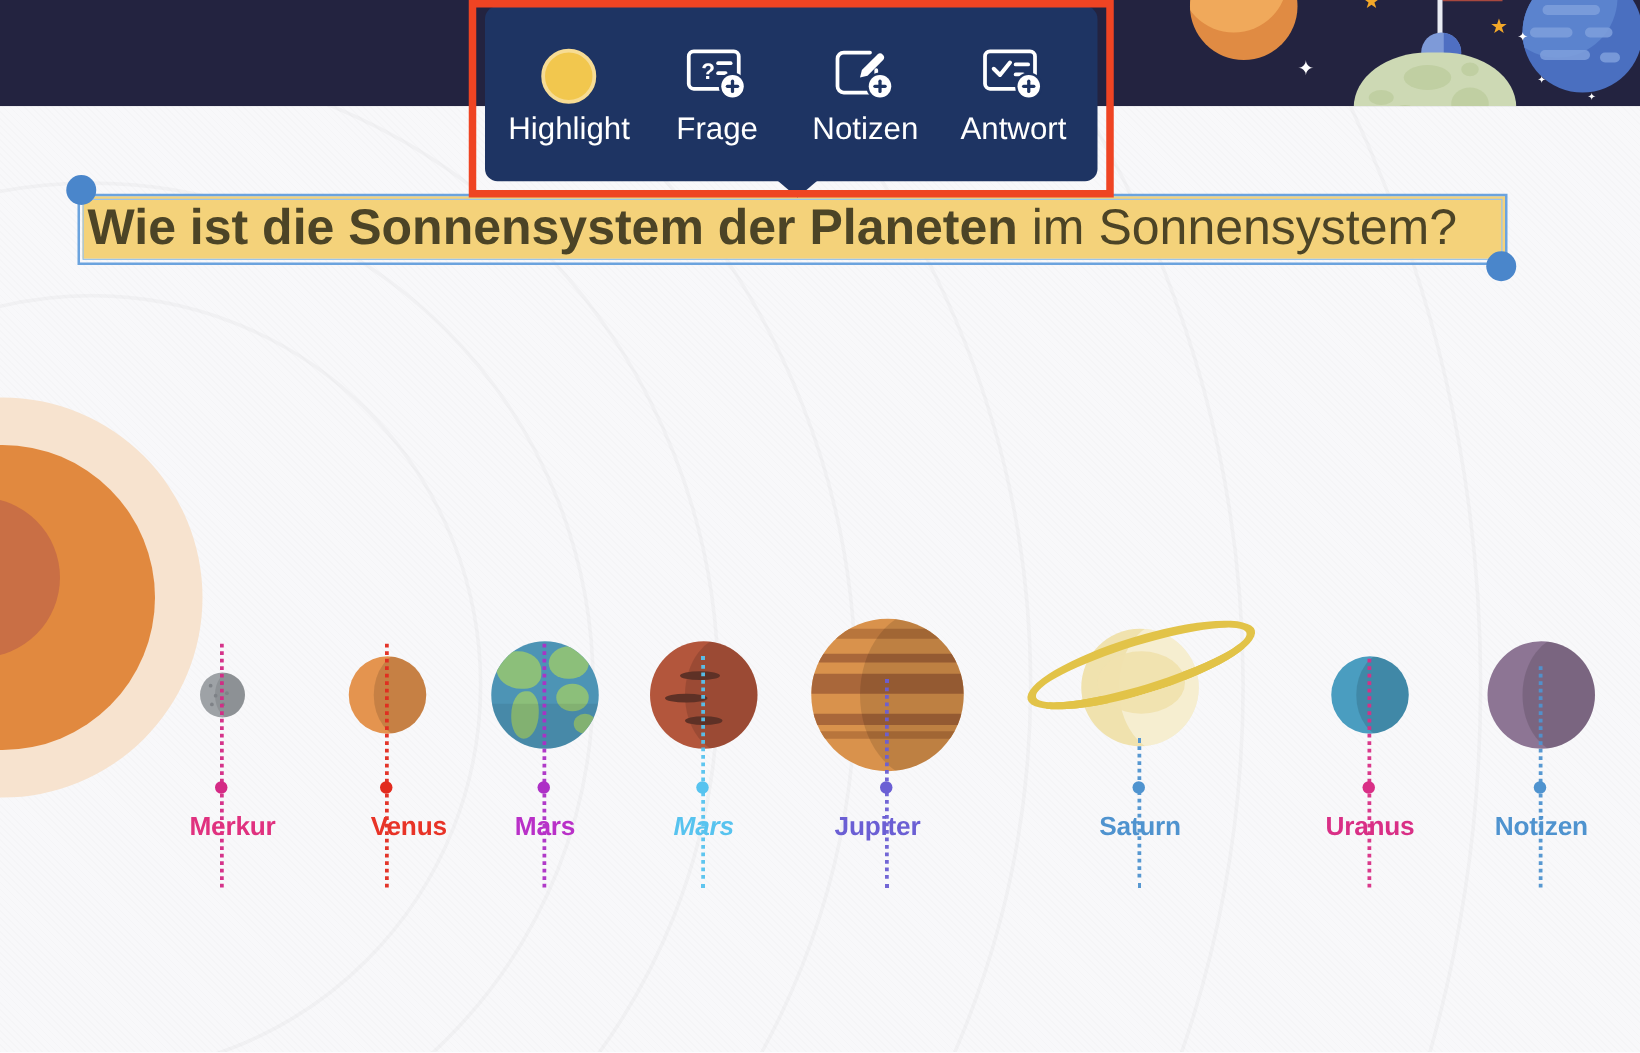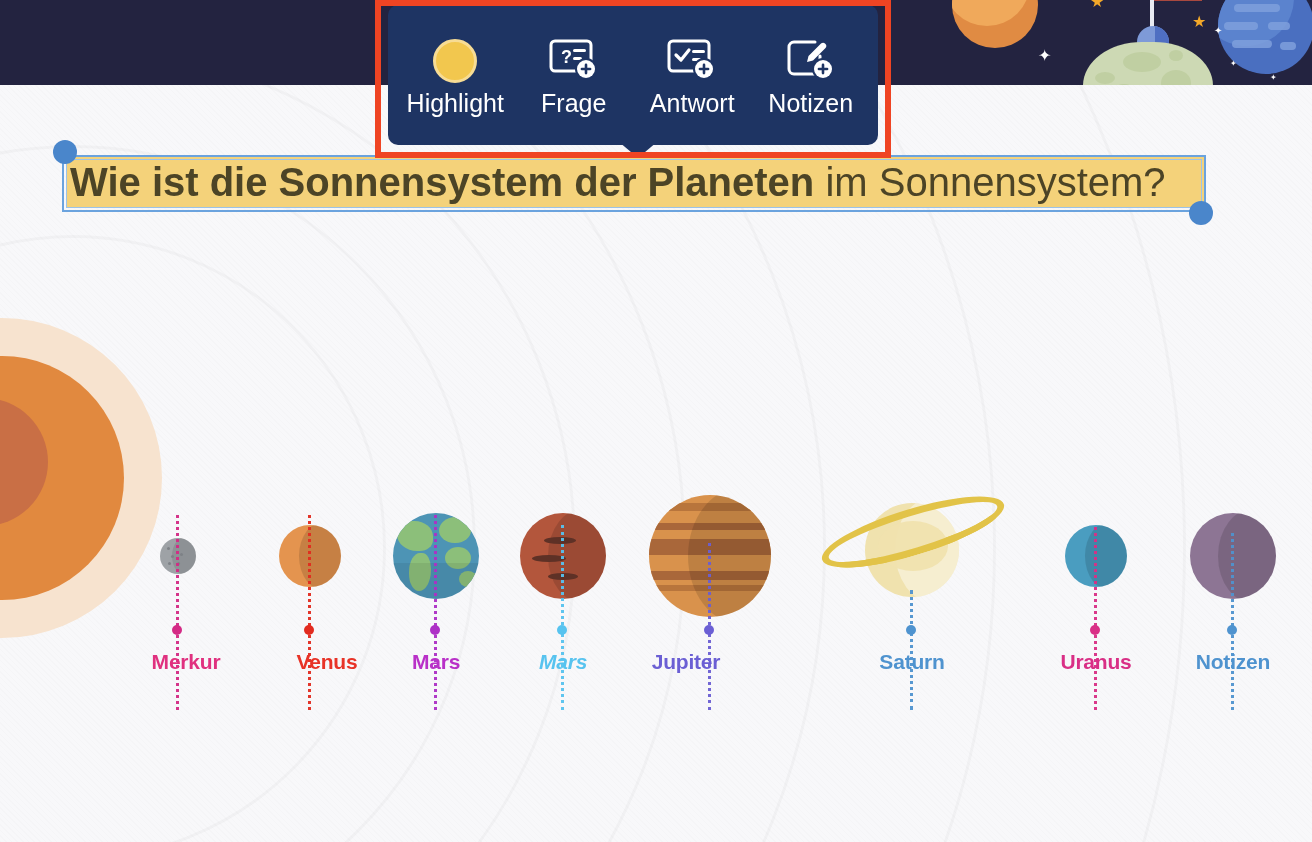--- a/index.html
+++ b/index.html
@@ -402,21 +402,21 @@
     <div class="planet" style="left:649px; top:410px; width:122px; height:122px; background:#d9924c;">
       <div style="position:absolute;left:0;top:8px;width:122px;height:8px;background:#b8753c;"></div>
       <div style="position:absolute;left:0;top:28px;width:122px;height:7px;background:#a9673a;"></div>
       <div style="position:absolute;left:0;top:44px;width:122px;height:16px;background:#a9673a;"></div>
       <div style="position:absolute;left:0;top:76px;width:122px;height:9px;background:#a9673a;"></div>
       <div style="position:absolute;left:0;top:90px;width:122px;height:6px;background:#b8753c;"></div>
       <div class="shadow-cap" style="background:rgba(0,0,0,0.12);"></div>
     </div>
     <div class="dot-line" style="left:708px; top:458px; height:167px; color:#6b5fd4;"></div>
     <div class="end-dot" style="left:704px; top:540px; color:#6b5fd4;"></div>
-    <span class="planet-label" style="left: 686px; top: 565px; color: rgb(107, 95, 212);">Jupiter</span>
+    <span class="planet-label" style="left: 702px; top: 565px; color: rgb(107, 95, 212);">Jupiter</span>
 
     <div style="position:absolute;left:818px;top:380px;width:190px;height:130px;">
       <div style="position:absolute;left:47px;top:38px;width:94px;height:94px;border-radius:50%;background:#f0e2ae;"></div>
       <div style="position:absolute;left:47px;top:38px;width:94px;height:94px;border-radius:50%;overflow:hidden;">
         <div style="position:absolute;right:-14px;top:-6px;width:78px;height:106px;border-radius:50%;background:rgba(255,255,255,0.42);"></div>
       </div>
       <div style="position:absolute;left:0px;top:44px;width:190px;height:46px;border:7px solid #e2c348;border-radius:50%;box-sizing:border-box;transform:rotate(-17deg);"></div>
       <div style="position:absolute;left:60px;top:56px;width:70px;height:50px;background:#f0e2ae;opacity:.95;border-radius:50% 50% 50% 50%;"></div>
       <div style="position:absolute;left:0px;top:44px;width:190px;height:46px;border:7px solid transparent;border-bottom-color:#e2c348;border-radius:50%;box-sizing:border-box;transform:rotate(-17deg);"></div>
     </div>
@@ -471,42 +471,42 @@
           <rect x="36.7" y="25.6" width="2.6" height="10.8" rx="1.3" fill="#1e3463"></rect>
           <rect x="32.6" y="29.7" width="10.8" height="2.6" rx="1.3" fill="#1e3463"></rect>
         </svg>
       </div>
       <div class="tb-label">Frage</div>
     </div>
 
     <div class="tb-item">
       <div class="tb-icon">
         <svg width="52" height="46" viewBox="0 0 52 46" fill="none">
+          <path d="M30 4 H9 a5 5 0 0 0 -5 5 v22 a5 5 0 0 0 5 5 h21 a5 5 0 0 0 5 -5 V18" stroke="#ffffff" stroke-width="3" stroke-linecap="round"></path>
+          <path d="M22 24 L23.5 18 L36 5.5 a3.2 3.2 0 0 1 4.5 4.5 L28 22.5 Z" fill="#ffffff"></path>
+          <circle cx="38" cy="31" r="11" fill="#1e3463"></circle>
+          <circle cx="38" cy="31" r="9" fill="#ffffff"></circle>
+          <rect x="36.7" y="25.6" width="2.6" height="10.8" rx="1.3" fill="#1e3463"></rect>
+          <rect x="32.6" y="29.7" width="10.8" height="2.6" rx="1.3" fill="#1e3463"></rect>
+        </svg>
+      </div>
+      <div class="tb-label">Notizen</div>
+    </div>
+
+    <div class="tb-item">
+      <div class="tb-icon">
+        <svg width="52" height="46" viewBox="0 0 52 46" fill="none">
           <rect x="3" y="3" width="40" height="30" rx="4" stroke="#ffffff" stroke-width="3"></rect>
           <path d="M10 17 L15 22 L23 12" stroke="#ffffff" stroke-width="3.2" stroke-linecap="round" stroke-linejoin="round"></path>
           <rect x="26" y="12" width="13" height="3" rx="1.5" fill="#ffffff"></rect>
           <rect x="26" y="20" width="9" height="3" rx="1.5" fill="#ffffff"></rect>
           <circle cx="38" cy="31" r="11" fill="#1e3463"></circle>
           <circle cx="38" cy="31" r="9" fill="#ffffff"></circle>
           <rect x="36.7" y="25.6" width="2.6" height="10.8" rx="1.3" fill="#1e3463"></rect>
           <rect x="32.6" y="29.7" width="10.8" height="2.6" rx="1.3" fill="#1e3463"></rect>
         </svg>
       </div>
       <div class="tb-label">Antwort</div>
     </div>
-
-    <div class="tb-item">
-      <div class="tb-icon">
-        <svg width="52" height="46" viewBox="0 0 52 46" fill="none">
-          <path d="M30 4 H9 a5 5 0 0 0 -5 5 v22 a5 5 0 0 0 5 5 h21 a5 5 0 0 0 5 -5 V18" stroke="#ffffff" stroke-width="3" stroke-linecap="round"></path>
-          <path d="M22 24 L23.5 18 L36 5.5 a3.2 3.2 0 0 1 4.5 4.5 L28 22.5 Z" fill="#ffffff"></path>
-          <circle cx="38" cy="31" r="11" fill="#1e3463"></circle>
-          <circle cx="38" cy="31" r="9" fill="#ffffff"></circle>
-          <rect x="36.7" y="25.6" width="2.6" height="10.8" rx="1.3" fill="#1e3463"></rect>
-          <rect x="32.6" y="29.7" width="10.8" height="2.6" rx="1.3" fill="#1e3463"></rect>
-        </svg>
-      </div>
-      <div class="tb-label">Notizen</div>
-    </div>
   </div>
 
   <div class="red-box"></div>
 </div>
 
 </body></html>

